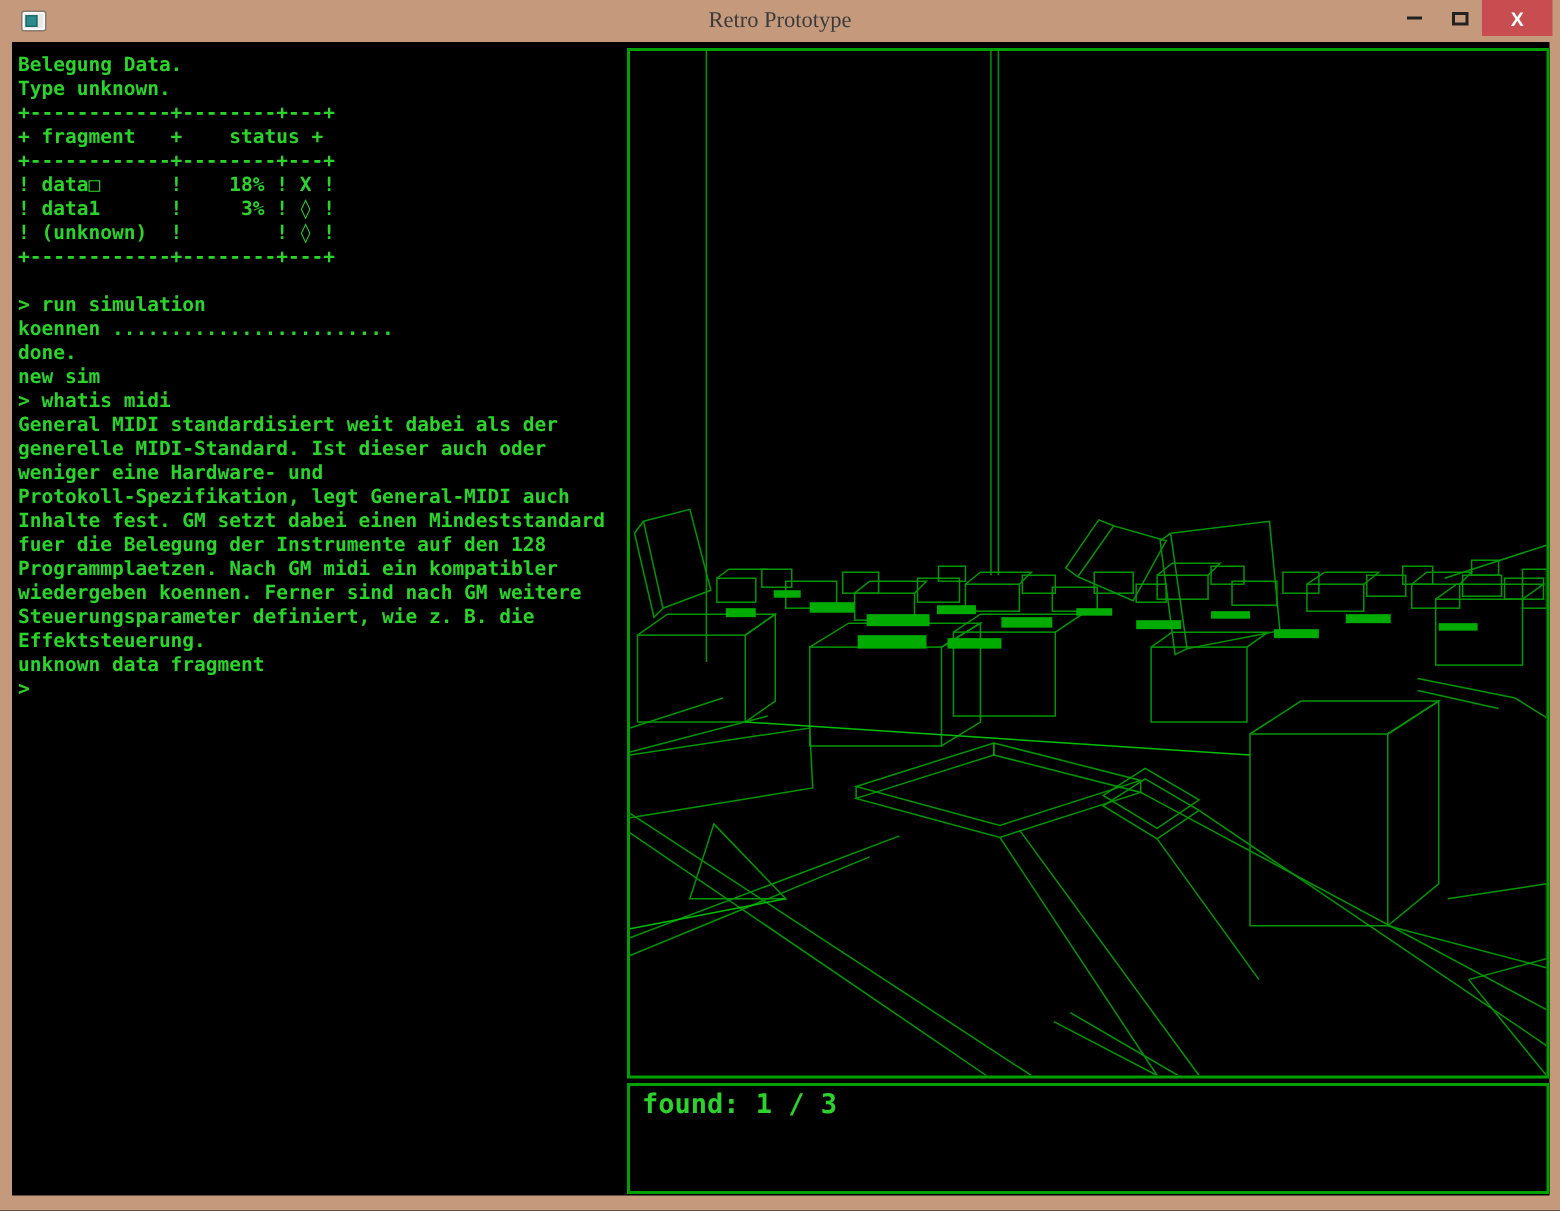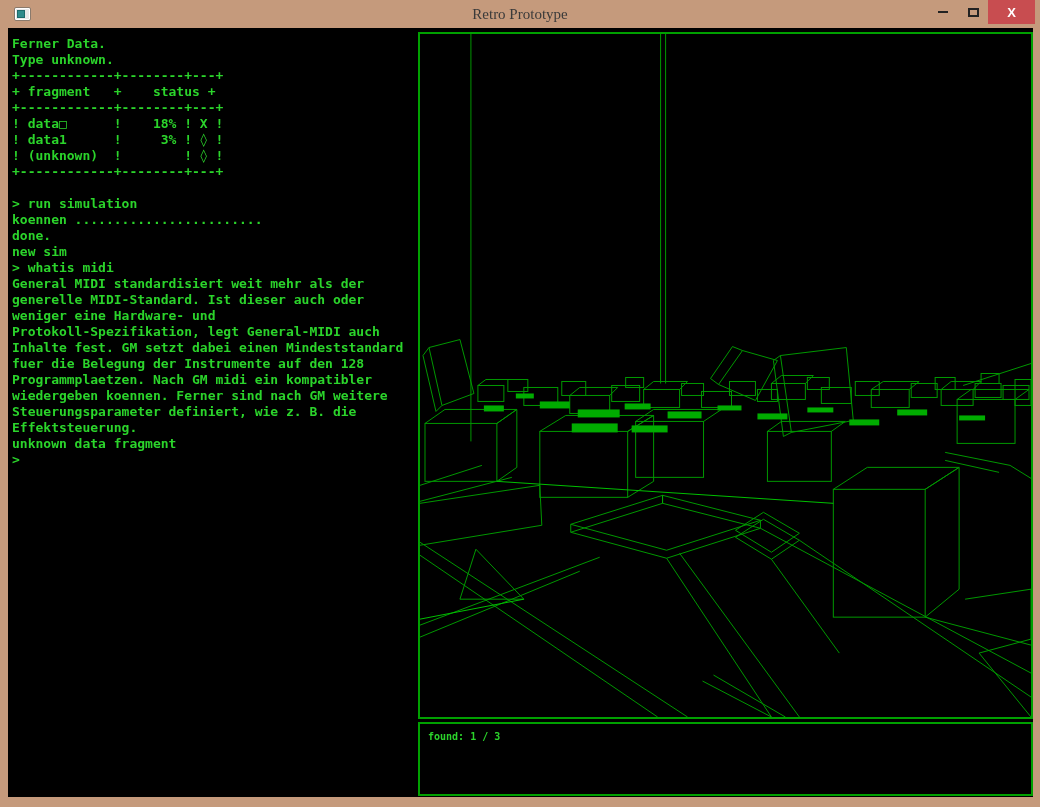--- a/index.html
+++ b/index.html
@@ -71,21 +71,21 @@
     background:#000;
     position:relative;overflow:hidden;
   }
   .viewport svg{display:block;width:100%;height:100%;}
   .statusbox{
     height:74px;flex:none;margin-top:3px;
     border:2px solid var(--panel-border-green,#00A000);
     background:#000;
     padding:5px 8px;
     font-family:"DejaVu Sans Mono",monospace;
-    font-weight:bold;font-size:10px;line-height:16px;
+    font-weight:bold;font-size:18px;line-height:16px;
     color:var(--terminal-green,#2BD42B);
   }
 </style>
 </head>
 <body>
 
 <div class="window">
 
   <div class="titlebar">
     <div class="app-icon">
@@ -102,36 +102,36 @@
       <div class="ctl-close">
           <span>X</span>
         </div>
     </div>
   </div>
 
   <div class="content">
 
     <div class="terminal">
       <div>
-          <div class="tl">Ferner Data.</div>
+          <div class="tl">Belegung Data.</div>
           <div class="tl">Type unknown.</div>
           <div class="tl">+------------+--------+---+</div>
           <div class="tl">+ fragment   +    status +</div>
           <div class="tl">+------------+--------+---+</div>
           <div class="tl">! data□      !    18% ! X !</div>
           <div class="tl">! data1      !     3% ! ◊ !</div>
           <div class="tl">! (unknown)  !        ! ◊ !</div>
           <div class="tl">+------------+--------+---+</div>
           <div class="tl"></div>
           <div class="tl">&gt; run simulation</div>
           <div class="tl">koennen ........................</div>
           <div class="tl">done.</div>
           <div class="tl">new sim</div>
           <div class="tl">&gt; whatis midi</div>
-          <div class="tl">General MIDI standardisiert weit mehr als der</div>
+          <div class="tl">General MIDI standardisiert weit dabei als der</div>
           <div class="tl">generelle MIDI-Standard. Ist dieser auch oder</div>
           <div class="tl">weniger eine Hardware- und</div>
           <div class="tl">Protokoll-Spezifikation, legt General-MIDI auch</div>
           <div class="tl">Inhalte fest. GM setzt dabei einen Mindeststandard</div>
           <div class="tl">fuer die Belegung der Instrumente auf den 128</div>
           <div class="tl">Programmplaetzen. Nach GM midi ein kompatibler</div>
           <div class="tl">wiedergeben koennen. Ferner sind nach GM weitere</div>
           <div class="tl">Steuerungsparameter definiert, wie z. B. die</div>
           <div class="tl">Effektsteuerung.</div>
           <div class="tl">unknown data fragment</div>

